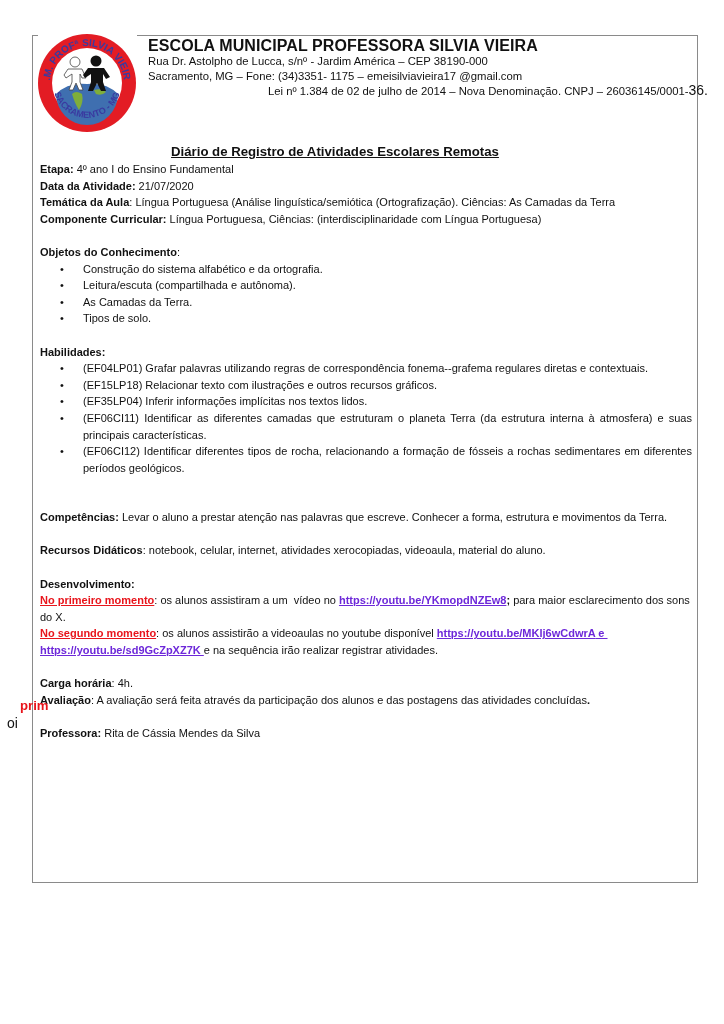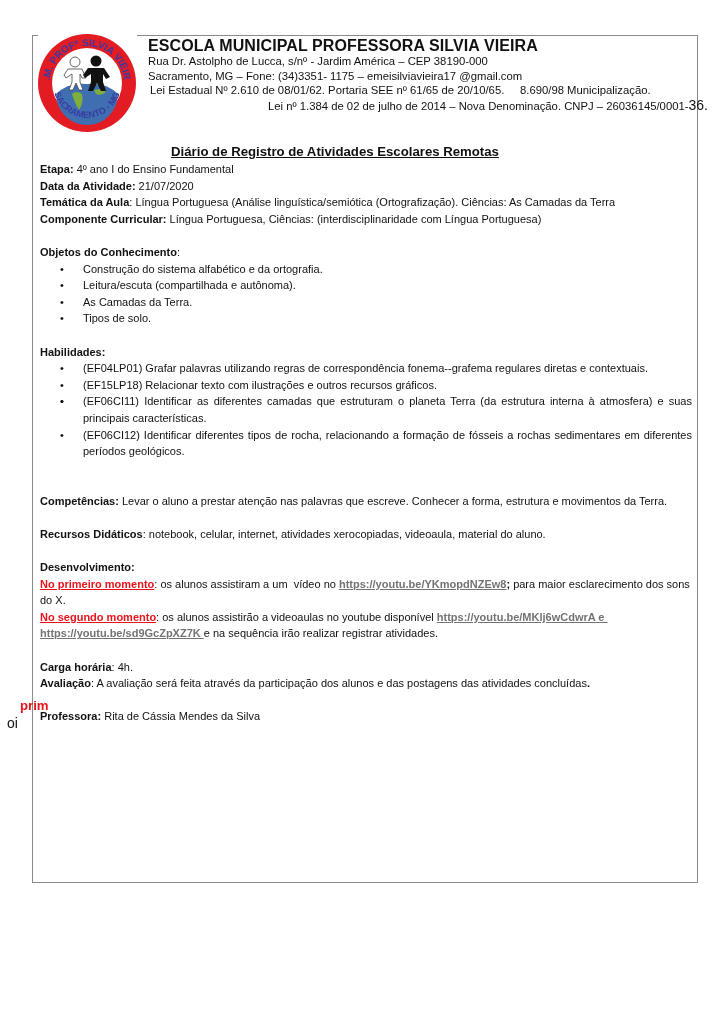--- a/index.html
+++ b/index.html
@@ -33,21 +33,21 @@
     .body { position: absolute; left: 40px; top: 161px; width: 652px; font-size: 11px; line-height: 16.6px; }
     .body p { margin: 0; }
     .b { font-weight: bold; }
     .gap { height: 16.6px; }
     .gap2 { height: 33px; }
     ul.bul { margin: 0; padding: 0; list-style: none; }
     ul.bul li { position: relative; padding-left: 43px; }
     ul.bul li .dot { position: absolute; left: 20px; top: 0; }
     .just { text-align: justify; }
     .red { color: #e8141b; font-weight: bold; text-decoration: underline; }
-    a.lnk { color: #737373; font-weight: bold; text-decoration: underline; }
+    a.lnk { color: #6d28d9; font-weight: bold; text-decoration: underline; }
 
     
     .frag-prim { position: absolute; left: 0; top: 698px; font-size: 13.2px; color: #e8141b; font-weight: bold; margin-left: 20px; }
     .frag-oi { position: absolute; left: 7px; top: 715px; font-size: 14px; }
   </style>
 </head>
 <body>
 
 <div class="page">
 
@@ -83,21 +83,20 @@
     </text>
     <text font-family="Liberation Sans, sans-serif" font-size="9" font-weight="bold" fill="#3a3aa0">
       <textPath href="#arcBot" startOffset="50%" text-anchor="middle">SACRAMENTO - MG</textPath>
     </text>
   </svg>
 
   <div class="hdr">
     <div class="school">ESCOLA MUNICIPAL PROFESSORA SILVIA VIEIRA</div>
     <div class="line">Rua Dr. Astolpho de Lucca, s/nº - Jardim América – CEP 38190-000</div>
     <div class="line">Sacramento, MG – Fone: (34)3351- 1175 – emeisilviavieira17 @gmail.com</div>
-    <div class="line indent" style="white-space:pre;"><span>Lei Estadual Nº 2.610 de 08/01/62. Portaria SEE nº 61/65 de 20/10/65.     8.690/98 Municipalização.</span></div>
     <div class="line indent" style="padding-left:3px;text-align:right;"><span>Lei nº 1.384 de 02 de julho de 2014 – Nova Denominação. CNPJ – 26036145/0001-</span><span class="big">36.</span></div>
   </div>
 
   <div class="title"><span>Diário de Registro de Atividades Escolares Remotas</span></div>
 
   <div class="body">
     <p><span class="b">Etapa:</span><span> 4º ano I do Ensino Fundamental</span></p>
     <p><span class="b">Data da Atividade:</span><span> 21/07/2020</span></p>
     <p><span class="b">Temática da Aula</span><span>: Língua Portuguesa (Análise linguística/semiótica (Ortografização). Ciências: As Camadas da Terra</span></p>
     <p><span class="b">Componente Curricular:</span><span> Língua Portuguesa, Ciências: (interdisciplinaridade com Língua Portuguesa)</span></p>
@@ -111,21 +110,21 @@
       <li><span class="dot">•</span><span>As Camadas da Terra.</span></li>
       <li><span class="dot">•</span><span>Tipos de solo.</span></li>
     </ul>
 
     <div class="gap"></div>
 
     <p class="b">Habilidades:</p>
     <ul class="bul just">
       <li><span class="dot">•</span><span>(EF04LP01) Grafar palavras utilizando regras de correspondência fonema--grafema regulares diretas e contextuais.</span></li>
       <li><span class="dot">•</span><span>(EF15LP18) Relacionar texto com ilustrações e outros recursos gráficos.</span></li>
-      <li><span class="dot">•</span></li>
+      <li><span class="dot">•</span><span>(EF35LP04) Inferir informações implícitas nos textos lidos.</span></li>
       <li><span class="dot">•</span><span>(EF06CI11) Identificar as diferentes camadas que estruturam o planeta Terra (da estrutura interna à atmosfera) e suas principais características.</span></li>
       <li><span class="dot">•</span><span>(EF06CI12) Identificar diferentes tipos de rocha, relacionando a formação de fósseis a rochas sedimentares em diferentes períodos geológicos.</span></li>
     </ul>
 
     <div class="gap2"></div>
 
     <p><span class="b">Competências:</span><span> Levar o aluno a prestar atenção nas palavras que escreve. Conhecer a forma, estrutura e movimentos da Terra.</span></p>
 
     <div class="gap"></div>
 

